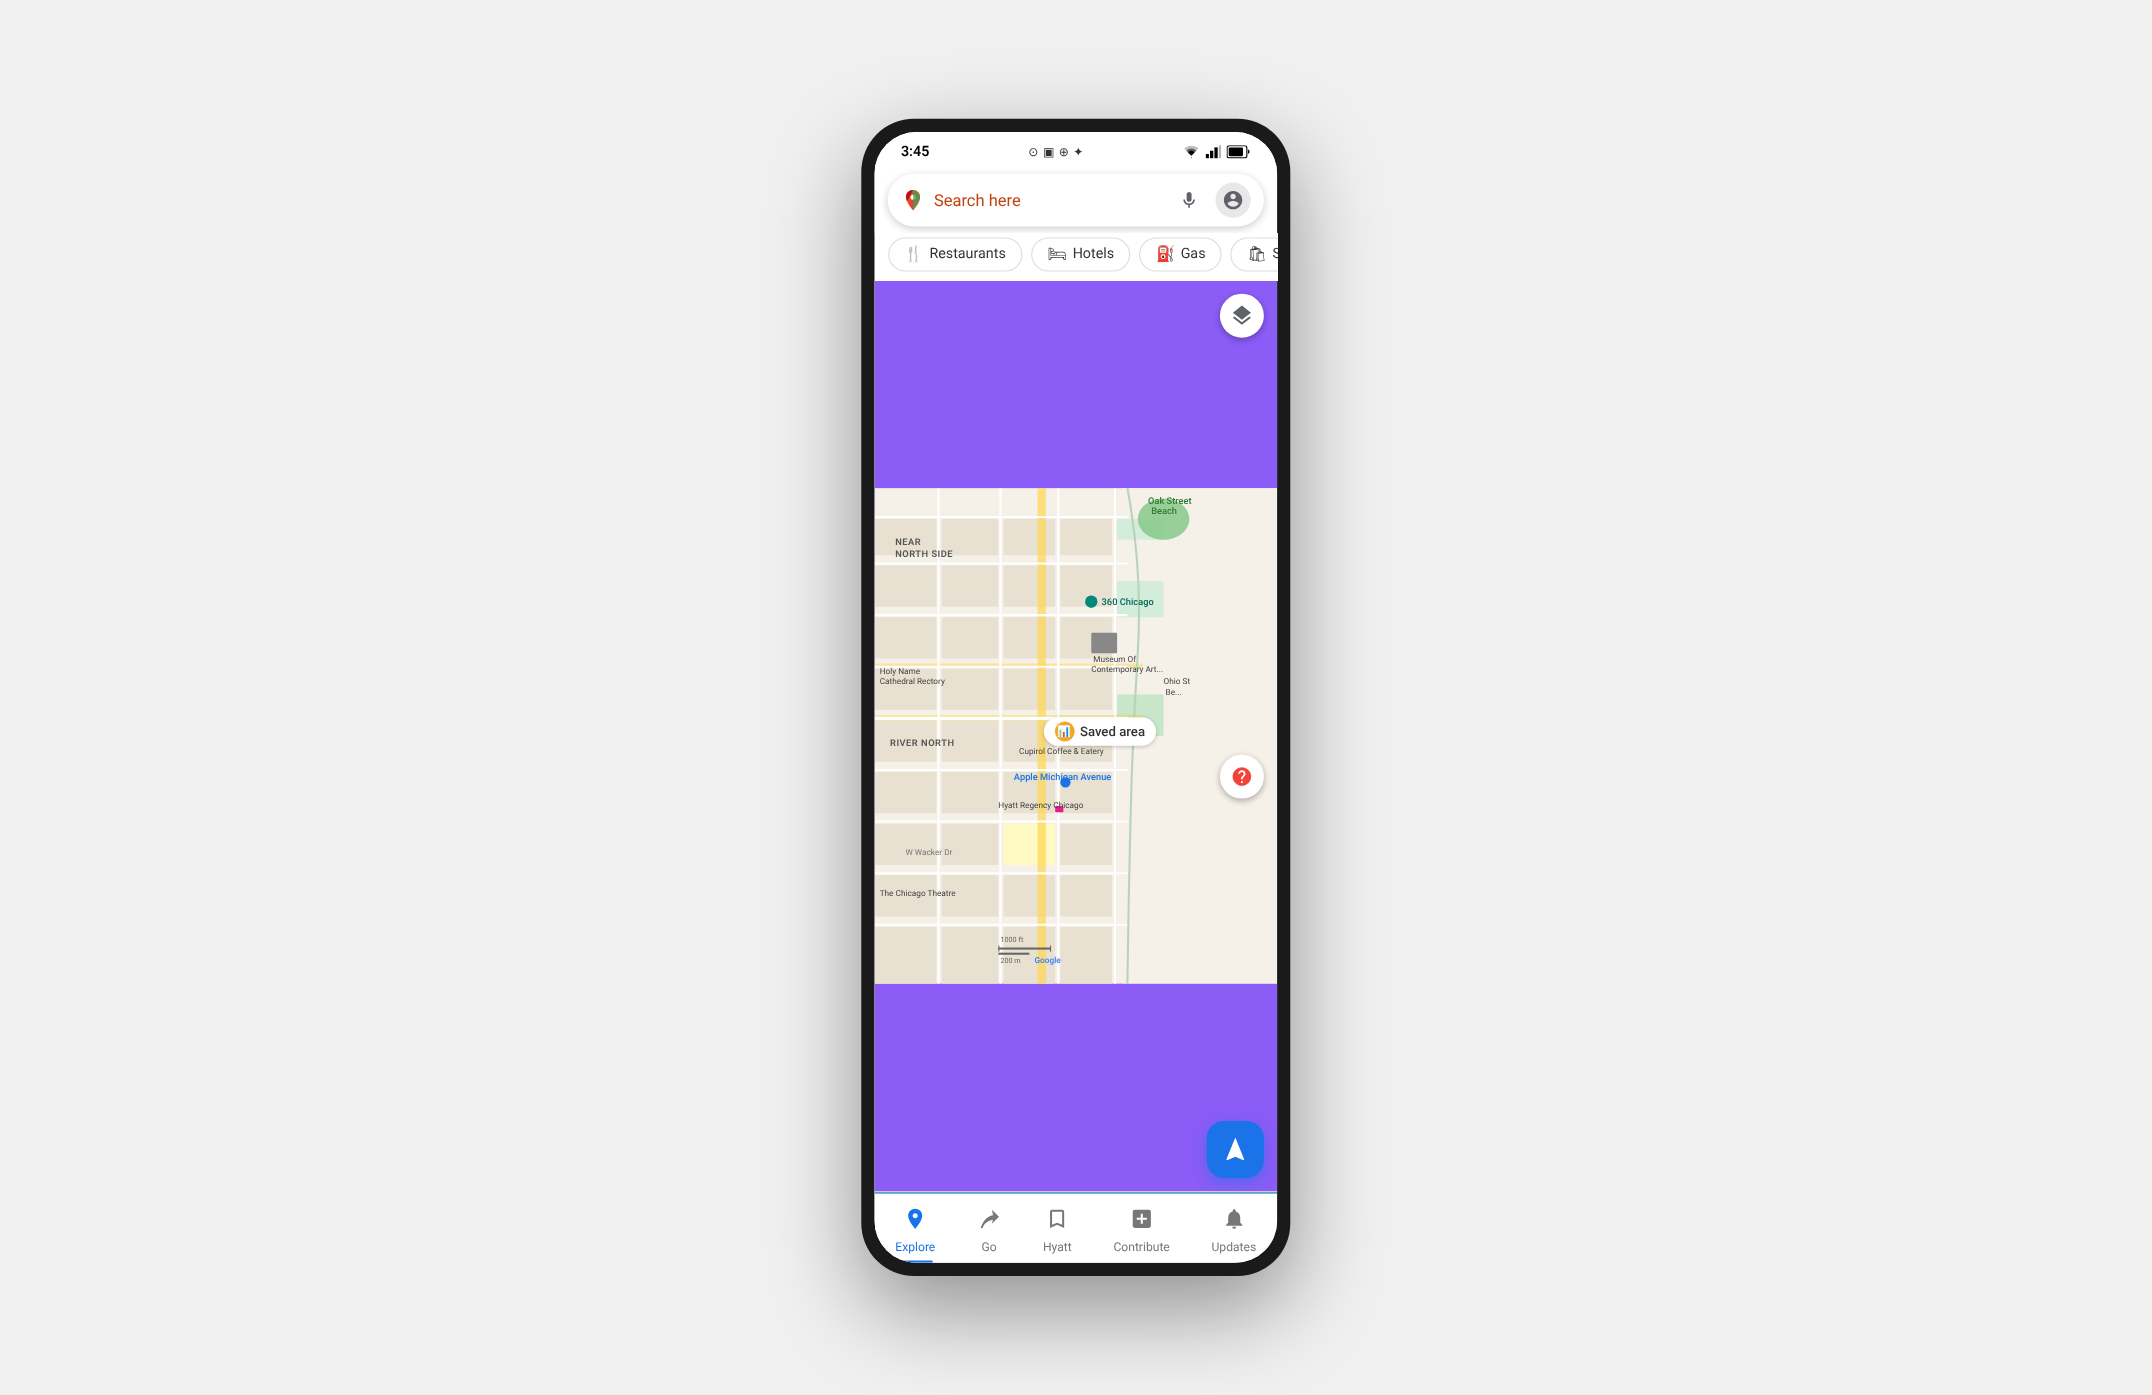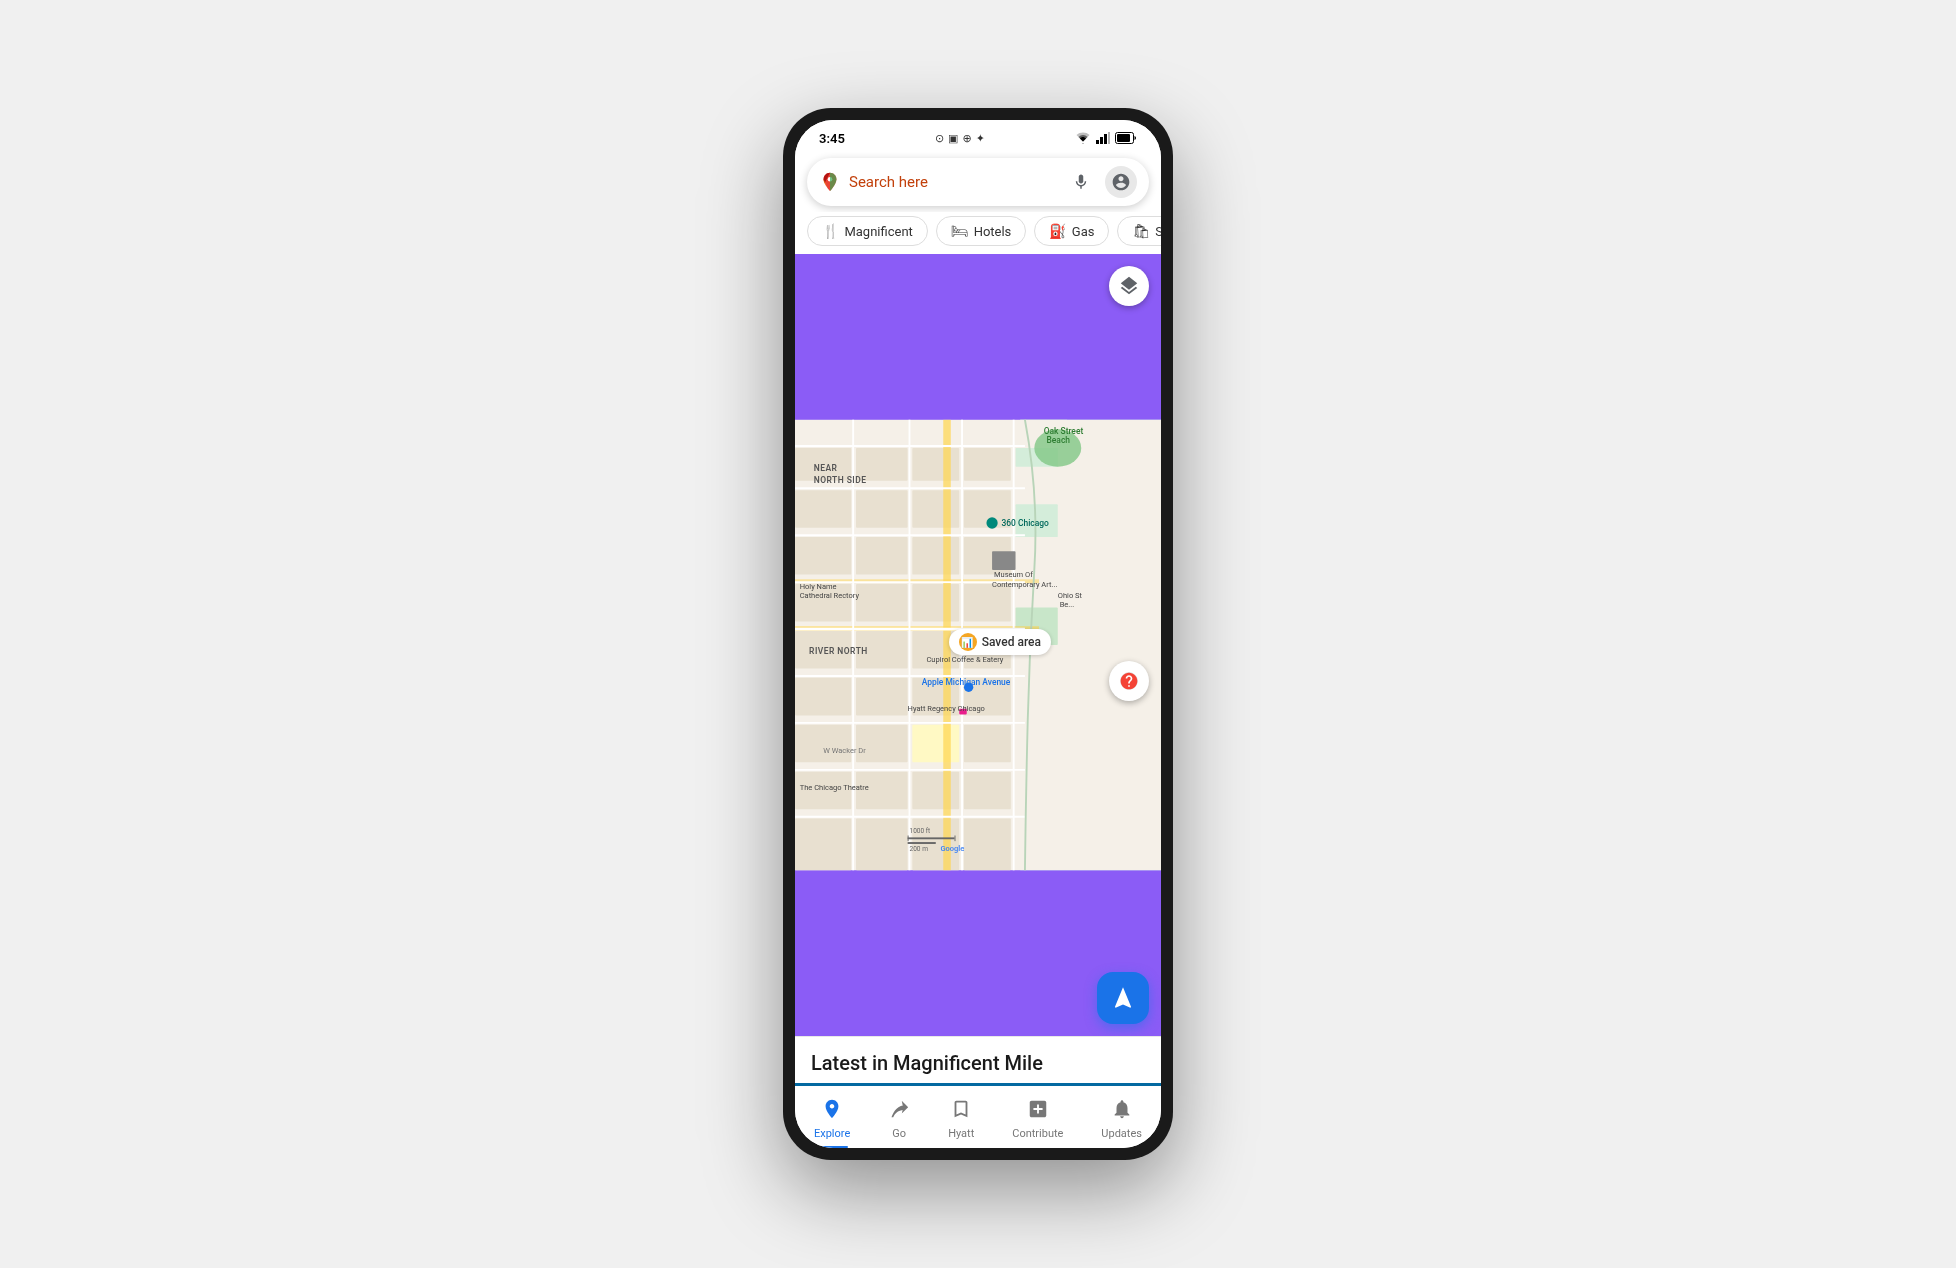--- a/index.html
+++ b/index.html
@@ -206,21 +206,21 @@
     .latest-title {
       font-size: 20px;
       font-weight: 500;
       color: #1a1a1a;
     }
 
     .bottom-nav {
       display: flex;
       justify-content: space-around;
       padding: 8px 0 4px;
-      border-top: 3px solid #0369a1;
+      border-top: 1px solid #0369a1;
     }
     .nav-item {
       display: flex;
       flex-direction: column;
       align-items: center;
       gap: 2px;
       padding: 4px 12px;
       cursor: pointer;
       position: relative;
     }
@@ -330,21 +330,21 @@
           <svg viewBox="0 0 24 24" width="20" height="20" fill="#5f6368">
             <path d="M12 2C6.48 2 2 6.48 2 12s4.48 10 10 10 10-4.48 10-10S17.52 2 12 2zm0 3c1.66 0 3 1.34 3 3s-1.34 3-3 3-3-1.34-3-3 1.34-3 3-3zm0 14.2c-2.5 0-4.71-1.28-6-3.22.03-1.99 4-3.08 6-3.08 1.99 0 5.97 1.09 6 3.08-1.29 1.94-3.5 3.22-6 3.22z"></path>
           </svg>
         </div>
       </div>
     </div>
 
     <div class="category-pills">
       <div class="pill">
         <span class="pill-icon">🍴</span>
-        <span>Magnificent</span>
+        <span>Restaurants</span>
       </div>
       <div class="pill">
         <span class="pill-icon">🛏</span>
         <span>Hotels</span>
       </div>
       <div class="pill">
         <span class="pill-icon">⛽</span>
         <span>Gas</span>
       </div>
       <div class="pill">
@@ -504,23 +504,20 @@
 
       
       <div class="map-navigate-btn">
         <svg viewBox="0 0 24 24" fill="white" width="26" height="26">
           <path d="M12 2L4.5 20.29l.71.71L12 18l6.79 3 .71-.71L12 2z"></path>
         </svg>
       </div>
     </div>
 
     <div class="bottom-panel">
-      <div class="latest-section">
-        <div class="latest-title">Latest in Magnificent Mile</div>
-      </div>
       <div class="bottom-nav">
         <div class="nav-item active">
           <span class="nav-icon">
             <svg viewBox="0 0 24 24" width="22" height="22" fill="#1a73e8">
               <path d="M12 2C8.13 2 5 5.13 5 9c0 5.25 7 13 7 13s7-7.75 7-13c0-3.87-3.13-7-7-7zm0 9.5c-1.38 0-2.5-1.12-2.5-2.5s1.12-2.5 2.5-2.5 2.5 1.12 2.5 2.5-1.12 2.5-2.5 2.5z"></path>
             </svg>
           </span>
           <span class="nav-label" style="color:#1a73e8">Explore</span>
           <div class="nav-active-line"></div>
         </div>

